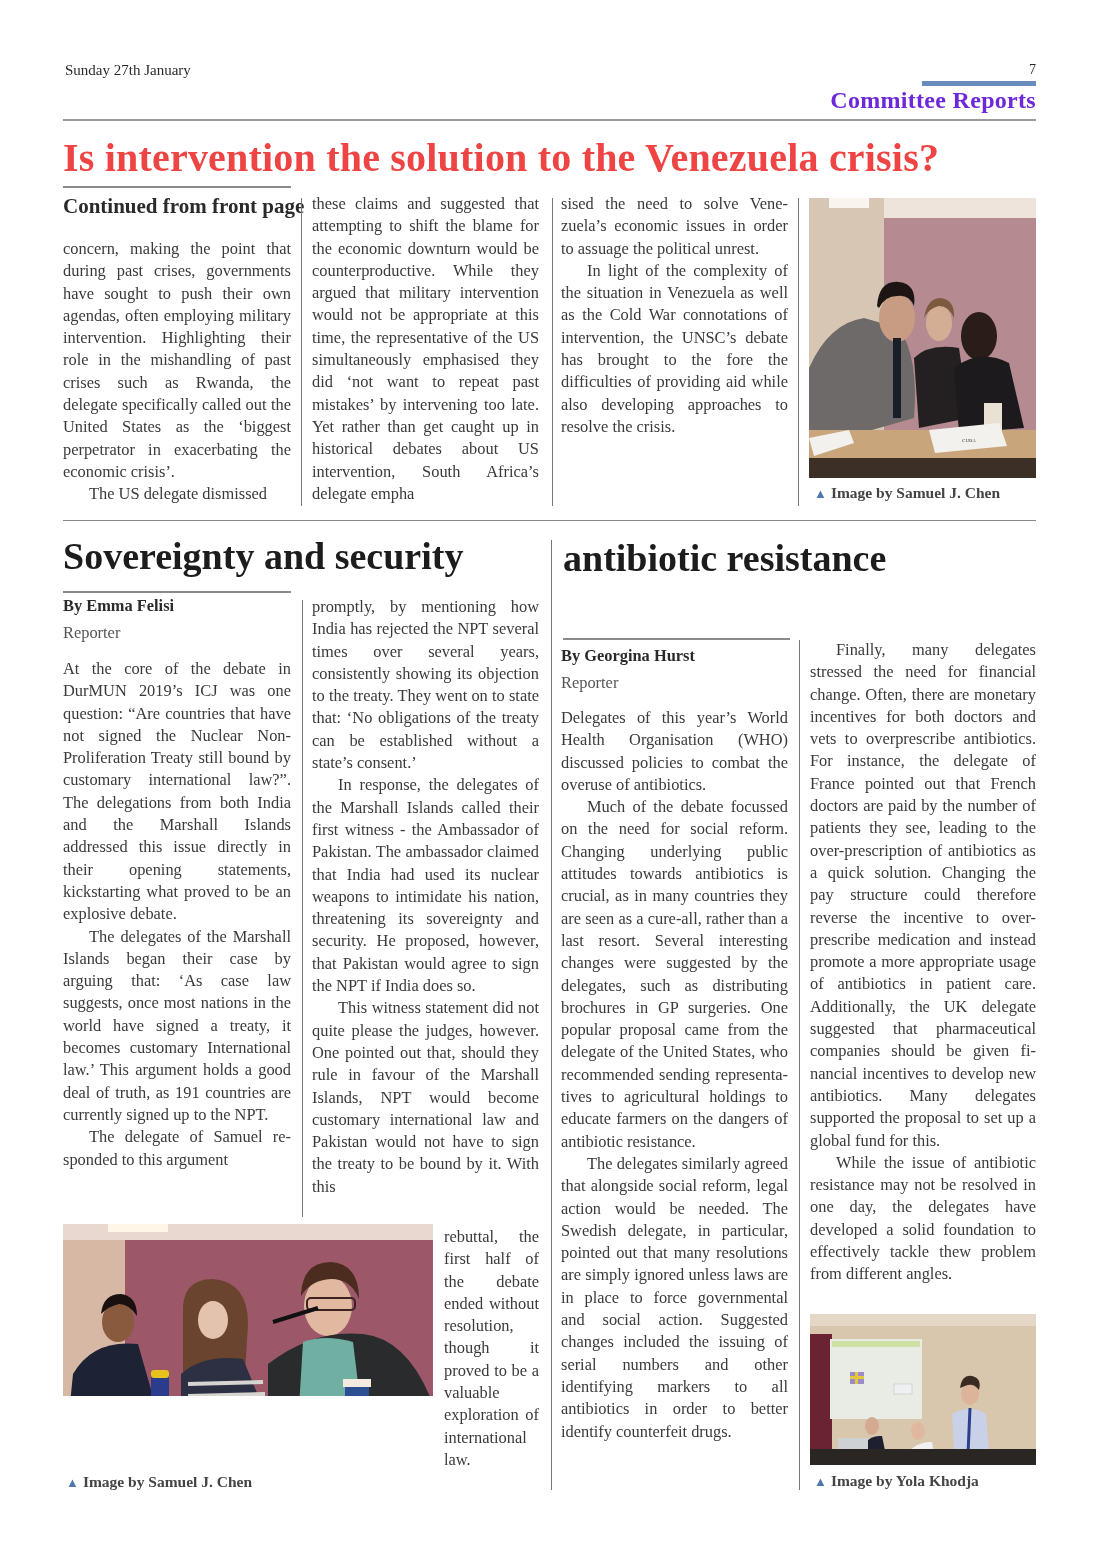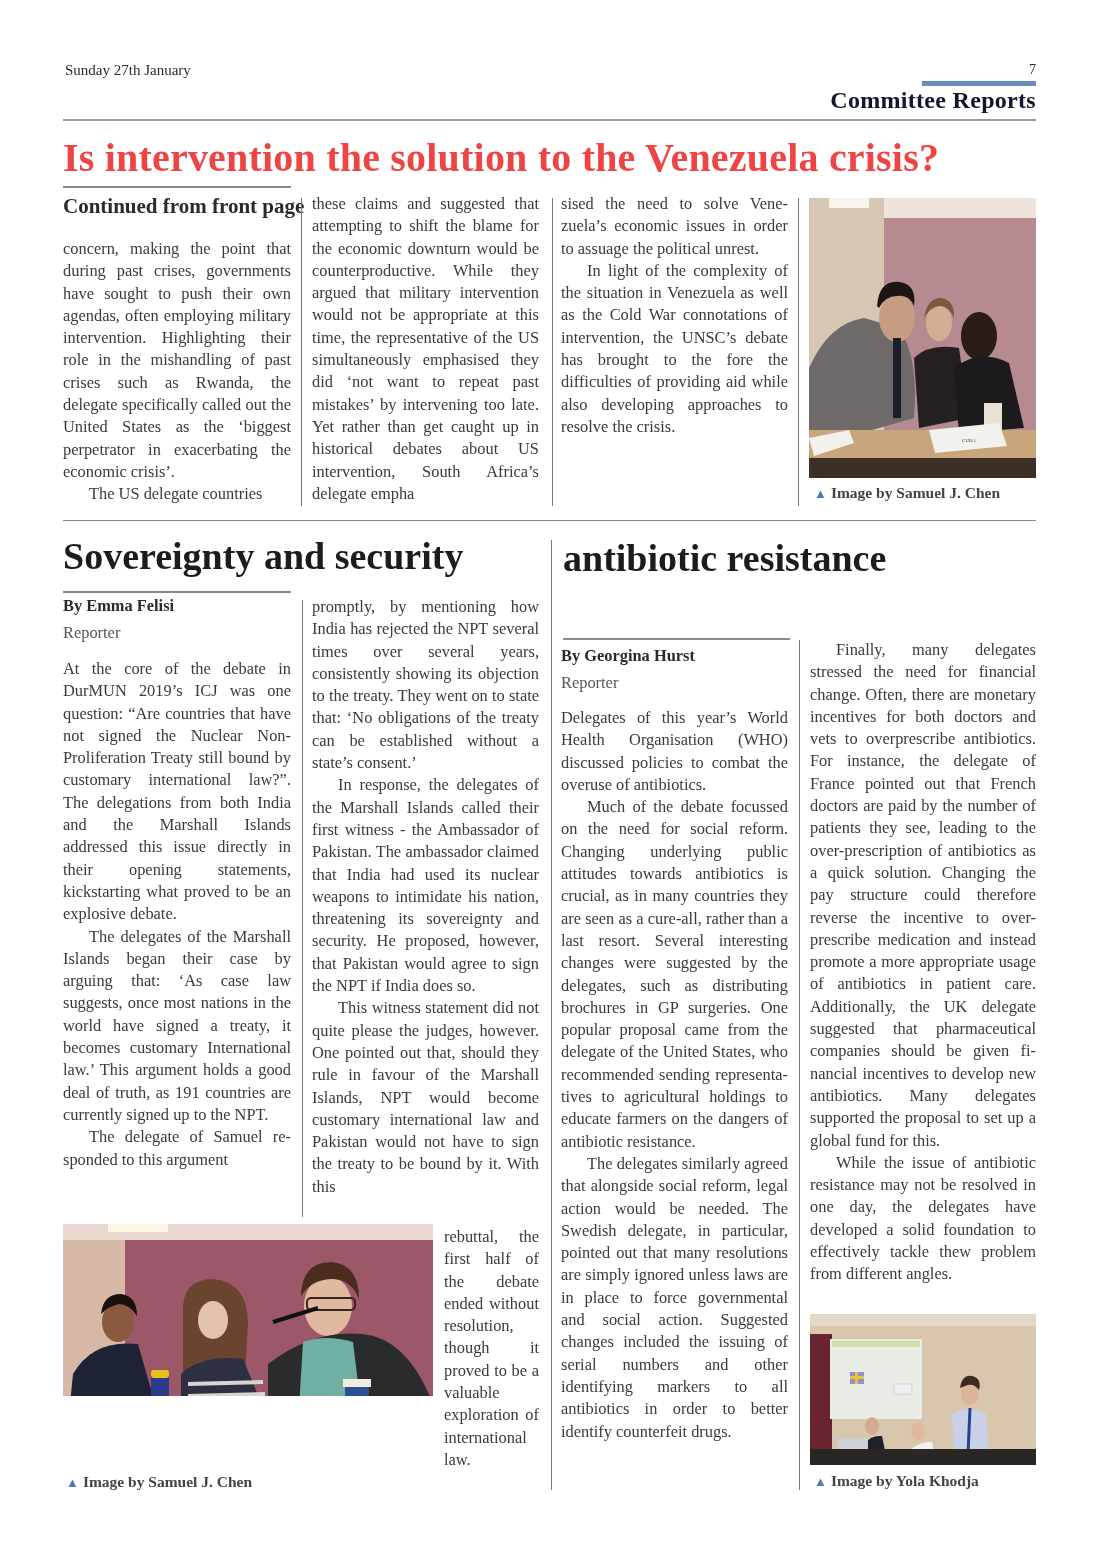--- a/index.html
+++ b/index.html
@@ -2,21 +2,21 @@
 <html><head>
 <meta charset="utf-8">
 <style>
   html, body { margin: 0; padding: 0; background: #ffffff; }
   body { width: 1102px; height: 1562px; position: relative; overflow: hidden;
          font-family: "Liberation Serif", "DejaVu Serif", serif; color: #333333; }
   .abs { position: absolute; }
   .date { left: 65px; top: 62px; font-size: 15px; color: #2a2a2a; }
   .pagenum { right: 66px; top: 62px; font-size: 14px; color: #2a2a2a; }
   .blue-bar { left: 922px; top: 81px; width: 114px; height: 5px; background: #6a8cbc; }
-  .section { right: 66px; top: 87px; font-size: 24px; font-weight: bold; color: #0f172a; letter-spacing: 0.3px; }
+  .section { right: 66px; top: 87px; font-size: 24px; font-weight: bold; color: #6d28d9; letter-spacing: 0.3px; }
   .rule-top { left: 63px; top: 119px; width: 973px; height: 2px; background: #9a9a9a; }
   .headline { left: 63px; top: 134px; font-size: 40px; font-weight: bold; color: #ef4444; letter-spacing: 0.2px; white-space: nowrap; }
   .h2 { font-weight: bold; color: #1c1c1c; font-size: 38px; line-height: 52px; }
   .short-rule { height: 2px; background: #8a8a8a; }
   .vrule { width: 1px; background: #777777; }
   .col { font-size: 16.4px; line-height: 22.3px; text-align: justify; color: #3a3a3a; hyphens: manual; }
   .col p { margin: 0; text-indent: 26px; }
   .col p.noindent { text-indent: 0; }
   .byline { font-size: 16.4px; font-weight: bold; color: #2a2a2a; }
   .role { font-size: 16.4px; color: #555555; }
@@ -34,21 +34,21 @@
 <div class="abs blue-bar"></div>
 <div class="abs section">Committee Reports</div>
 <div class="abs rule-top"></div>
 
 <div class="abs headline">Is intervention the solution to the Venezuela crisis?</div>
 <div class="abs short-rule" style="left:63px;top:186px;width:228px;"></div>
 <div class="abs kicker" style="left:63px;top:194px;">Continued from front page</div>
 
 <div class="abs col" style="left:63px;top:238px;width:228px;">
   <p class="noindent">concern, making the point that during past crises, governments have sought to push their own agendas, often employing mili­tary intervention. Highlighting their role in the mishandling of past crises such as Rwanda, the delegate specifically called out the United States as the ‘biggest perpetrator in exacerbating the economic crisis’.</p>
-  <p>The US delegate countries</p>
+  <p>The US delegate dismissed</p>
 </div>
 <div class="abs vrule" style="left:301px;top:198px;height:308px;"></div>
 <div class="abs col" style="left:312px;top:193px;width:227px;">
   <p class="noindent">these claims and suggested that attempting to shift the blame for the economic downturn would be counterproductive. While they argued that military intervention would not be ap­propriate at this time, the repre­sentative of the US simultane­ously emphasised they did ‘not want to repeat past mistakes’ by intervening too late. Yet rather than get caught up in historical debates about US intervention, South Africa’s delegate empha­</p>
 </div>
 <div class="abs vrule" style="left:552px;top:198px;height:308px;"></div>
 <div class="abs col" style="left:561px;top:193px;width:227px;">
   <p class="noindent">sised the need to solve Vene­zuela’s economic issues in order to assuage the political unrest.</p>
   <p>In light of the complexity of the situation in Venezuela as well as the Cold War con­notations of intervention, the UNSC’s debate has brought to the fore the difficulties of pro­viding aid while also developing approaches to resolve the crisis.</p>
 </div>

